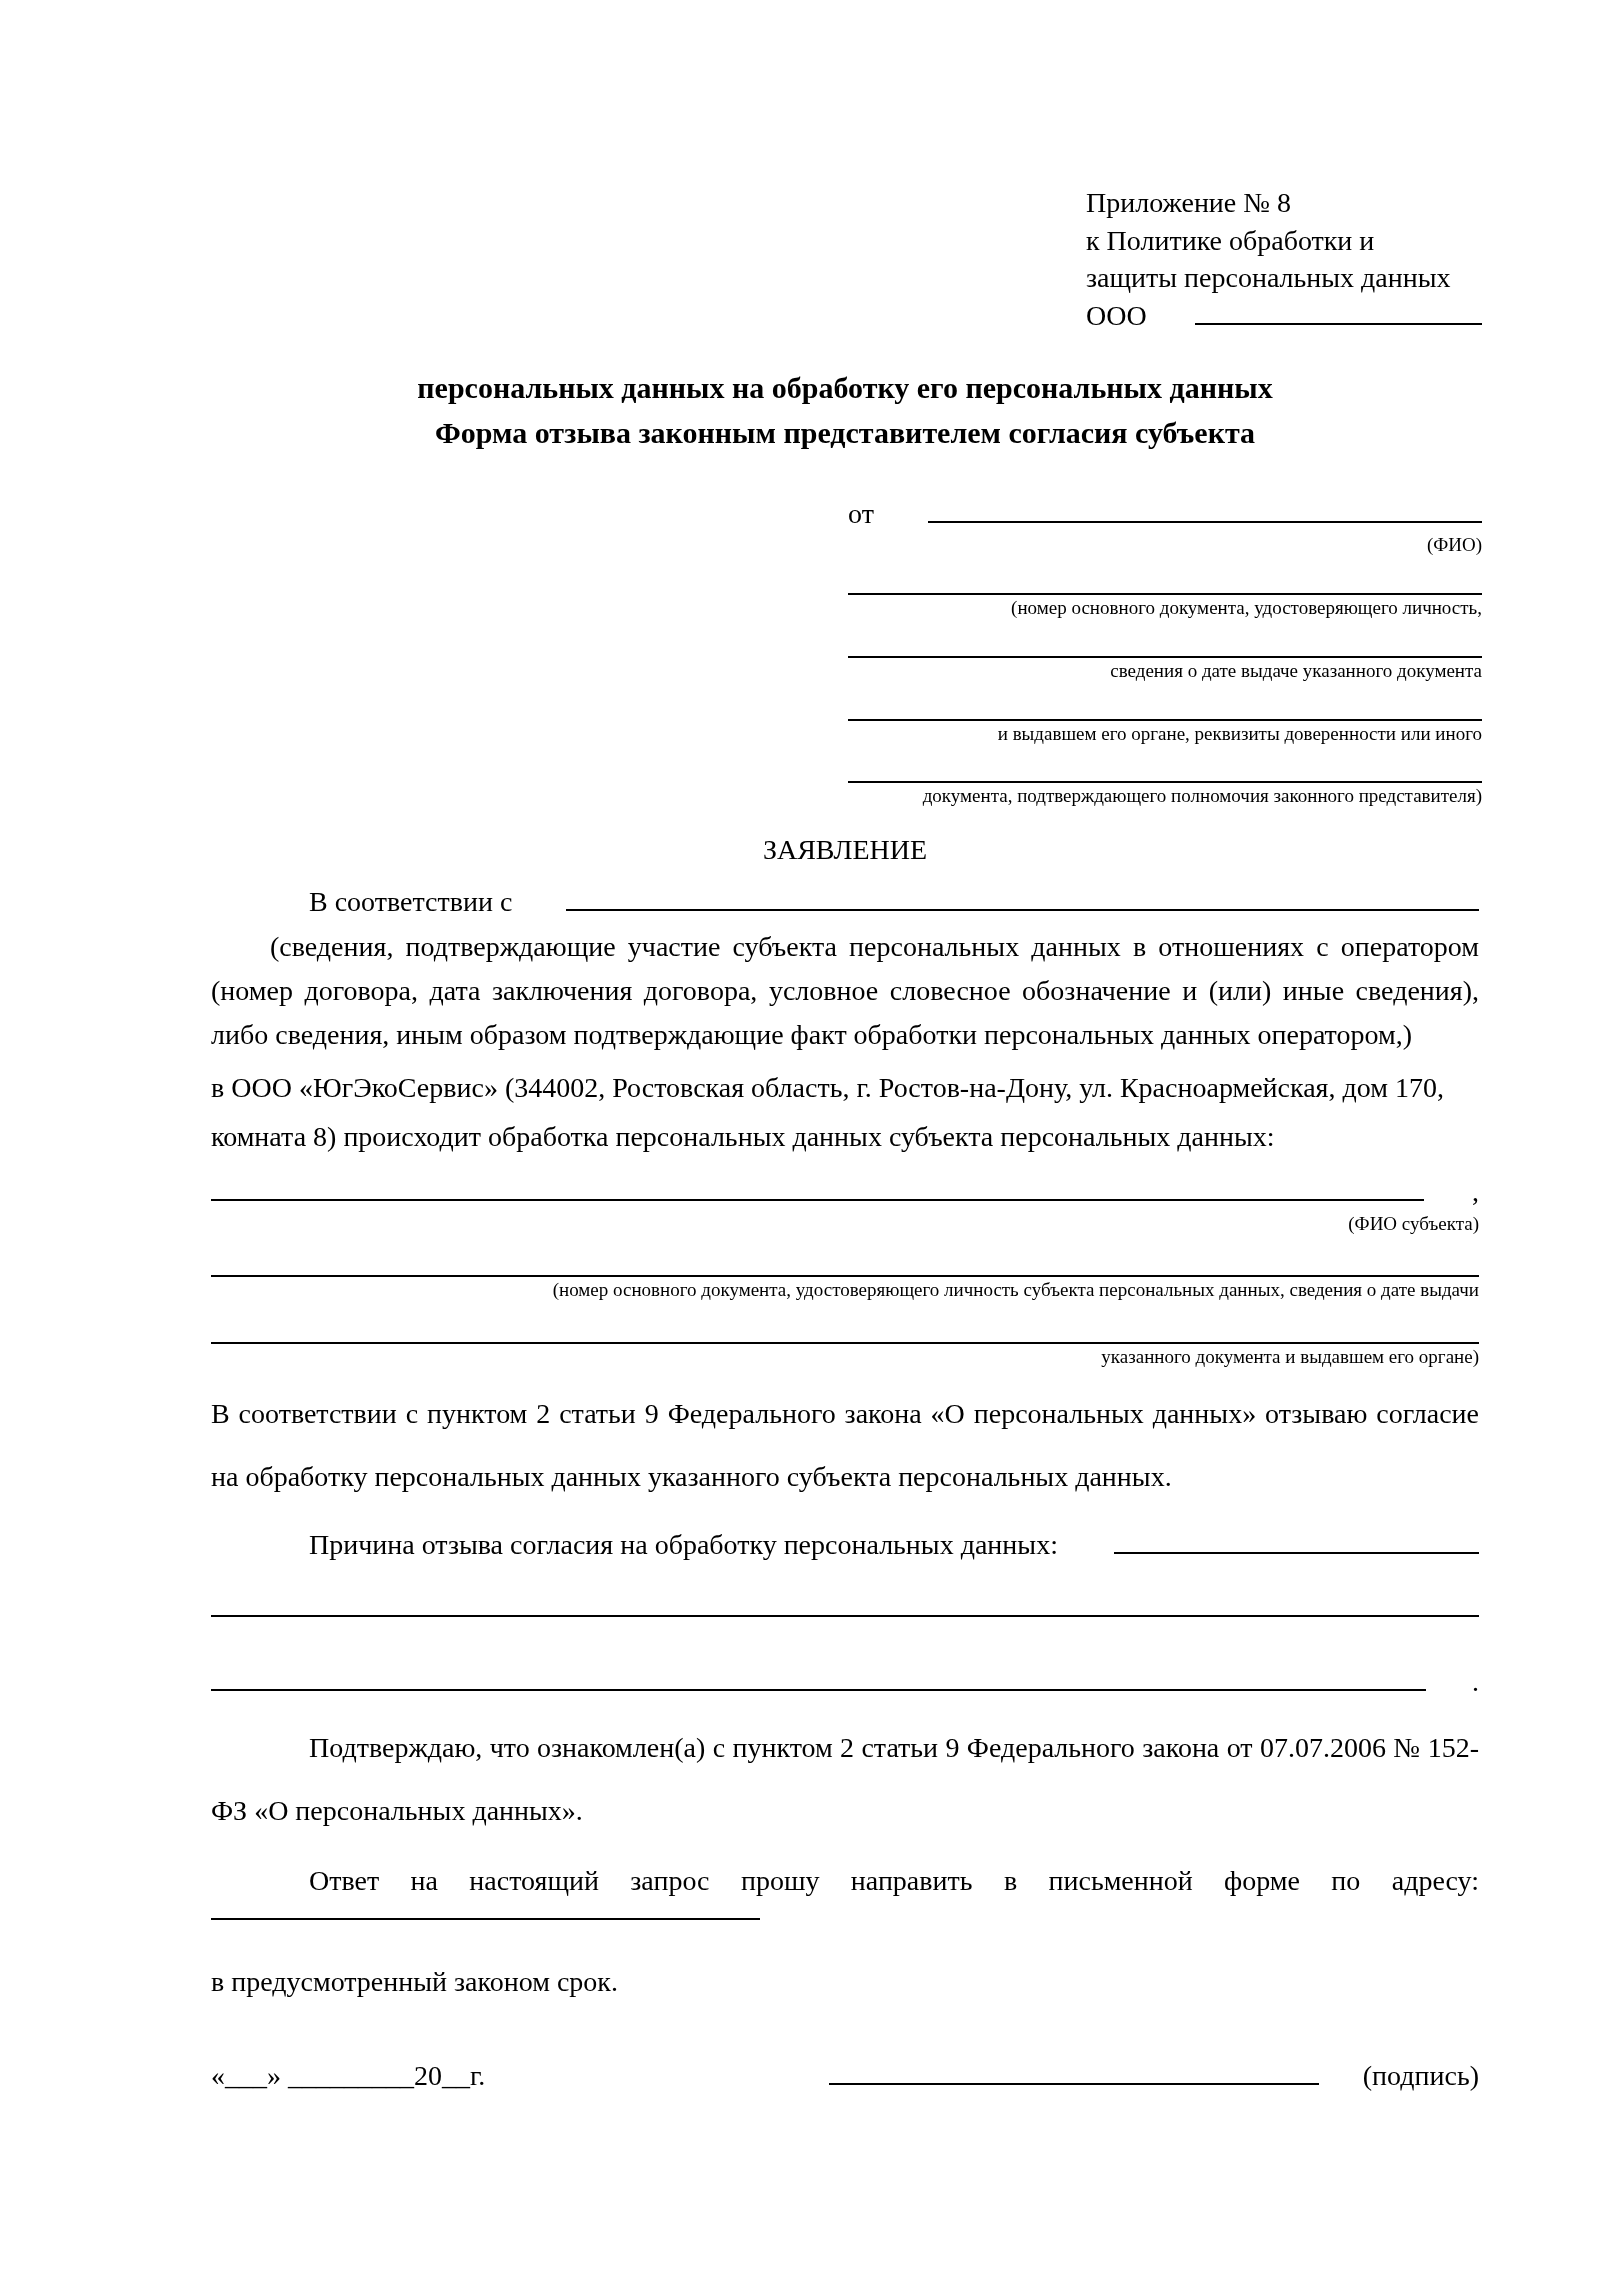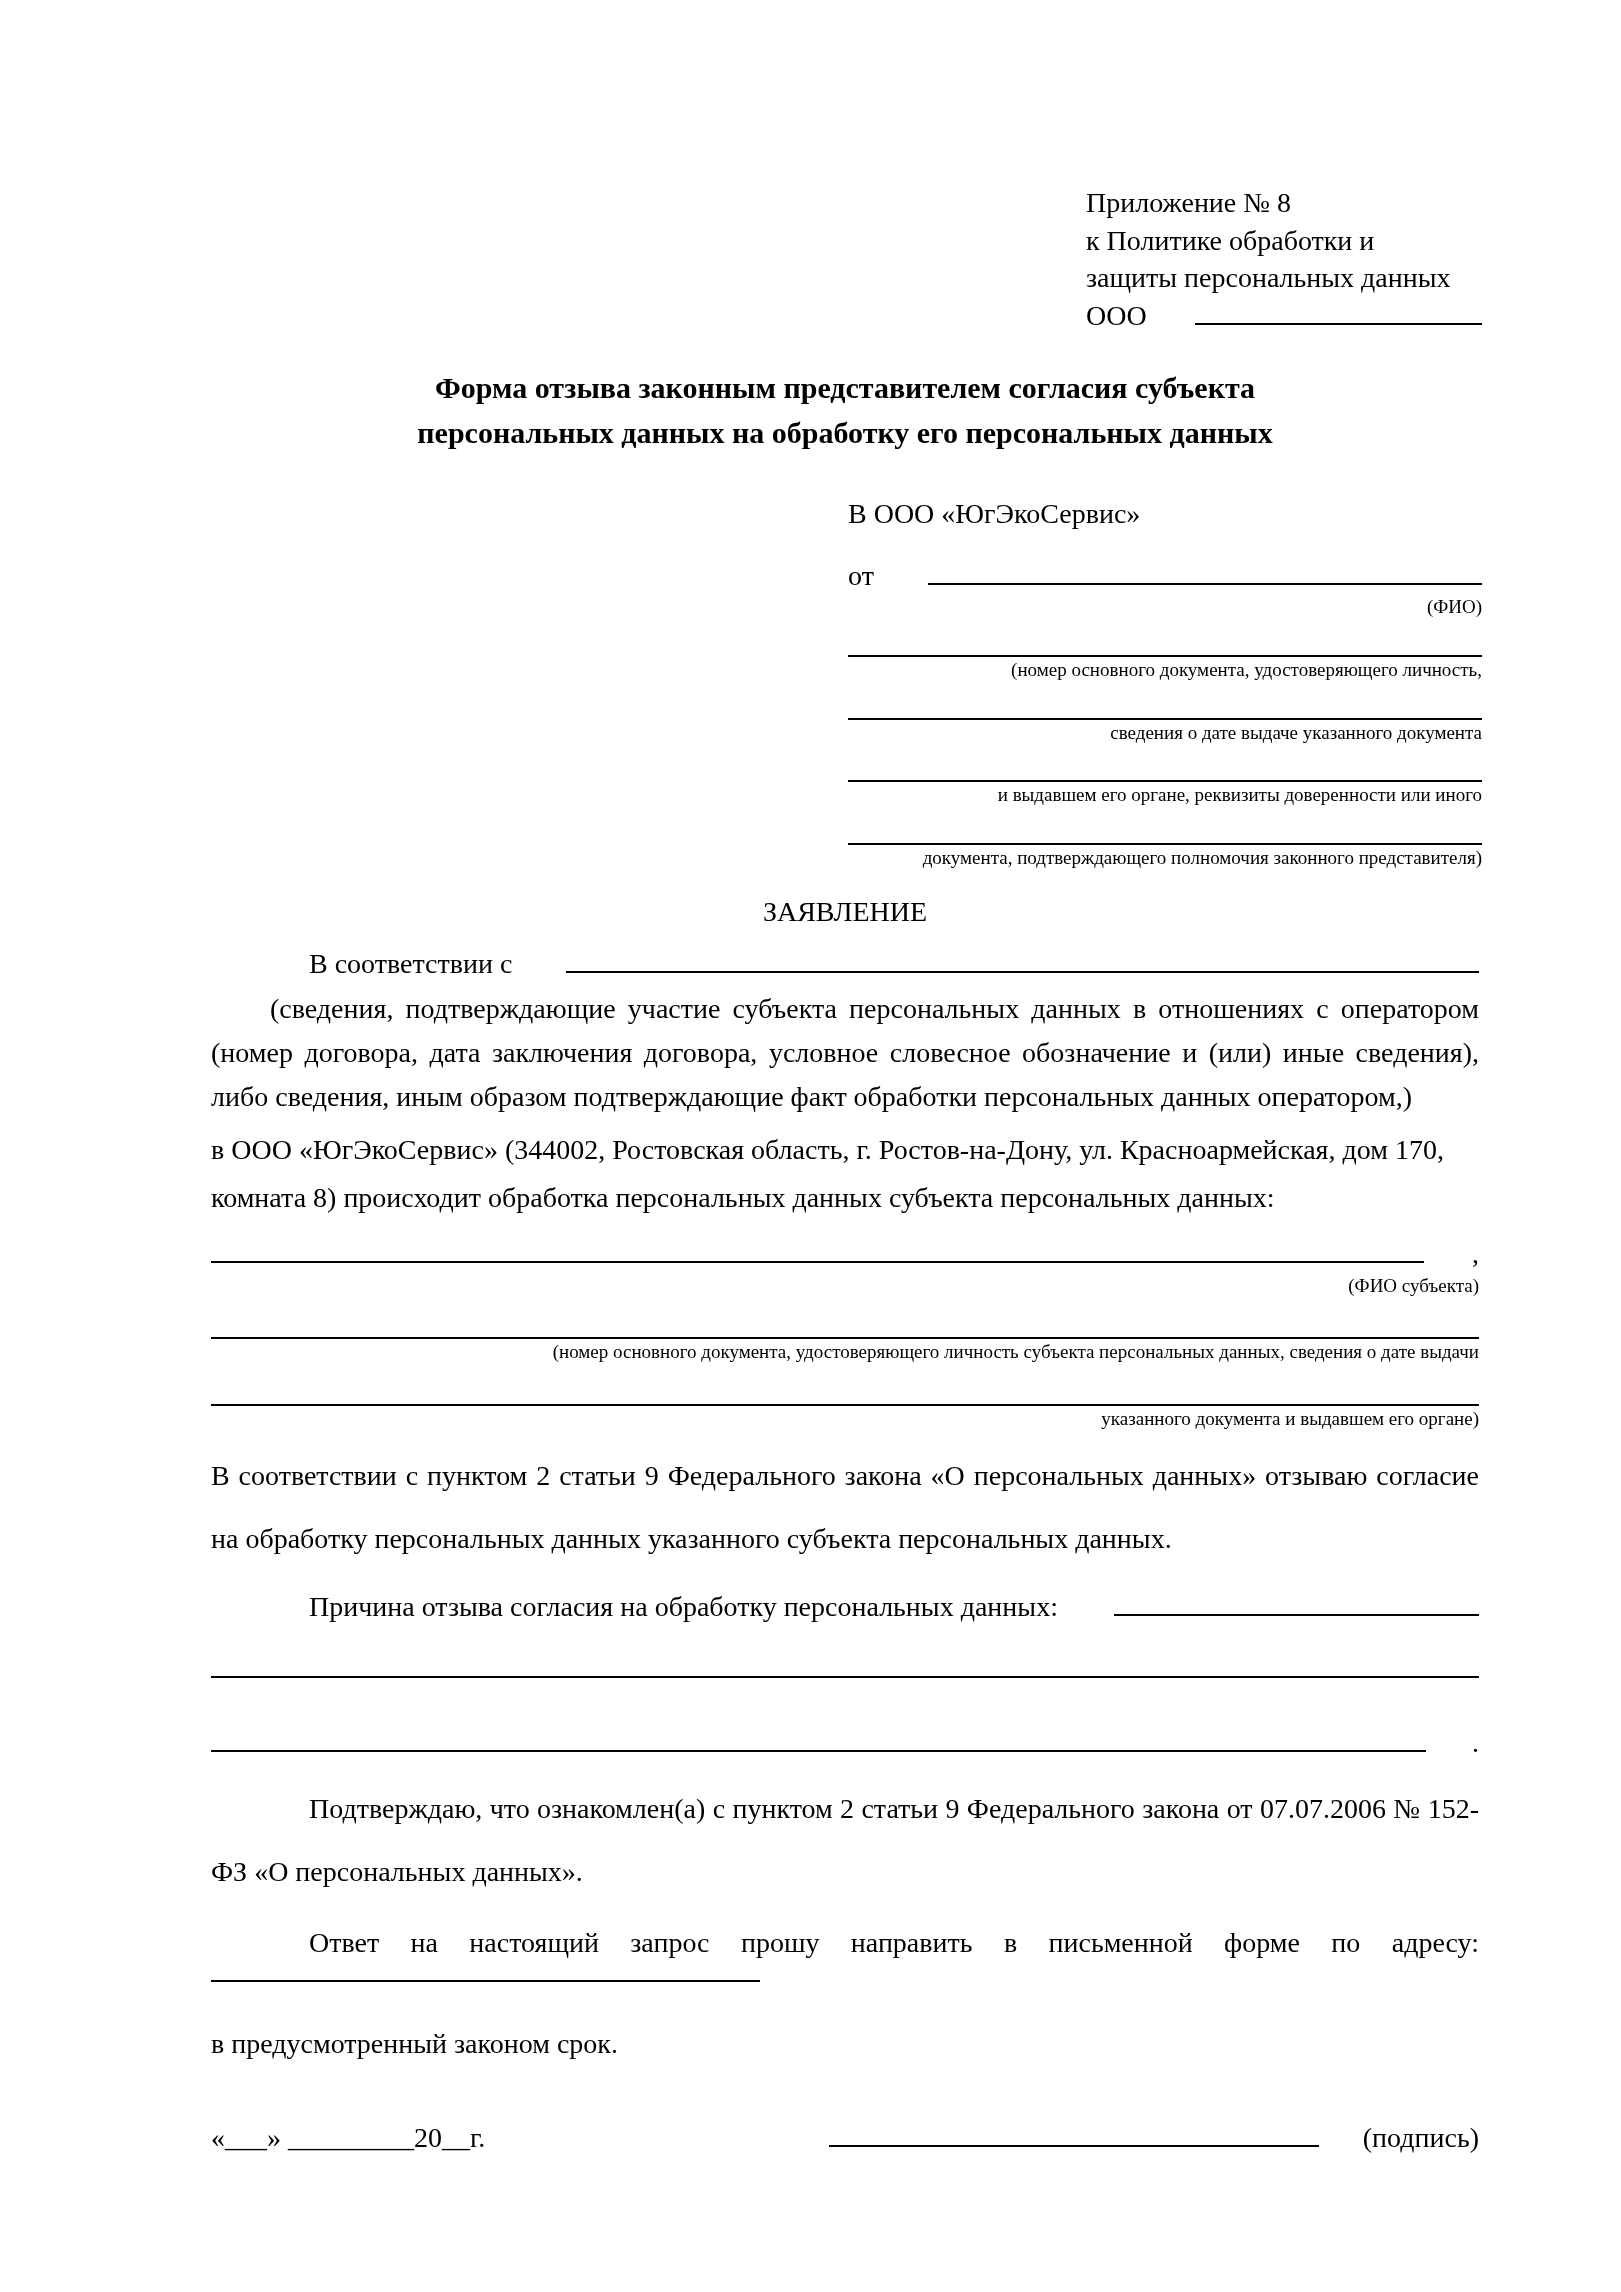--- a/index.html
+++ b/index.html
@@ -110,26 +110,25 @@
     <div>Приложение № 8</div>
     <div>к Политике обработки и</div>
     <div>защиты персональных данных</div>
     <div class="row">
       <span>ООО</span>
       <span class="fill"></span>
     </div>
   </div>
 
   <div class="title">
+    <div>персональных данных на обработку его персональных данных</div>
     <div>Форма отзыва законным представителем согласия субъекта</div>
-    <div>персональных данных на обработку его персональных данных</div>
   </div>
 
   <div class="addressee">
-    <div>В ООО «ЮгЭкоСервис»</div>
     <div class="row from-row">
       <span>от</span>
       <span class="fill"></span>
     </div>
     <div class="cap">(ФИО)</div>
 
     <div class="uline"></div>
     <div class="cap">(номер основного документа, удостоверяющего личность,</div>
     <div class="uline"></div>
     <div class="cap">сведения о дате выдаче указанного документа</div>

